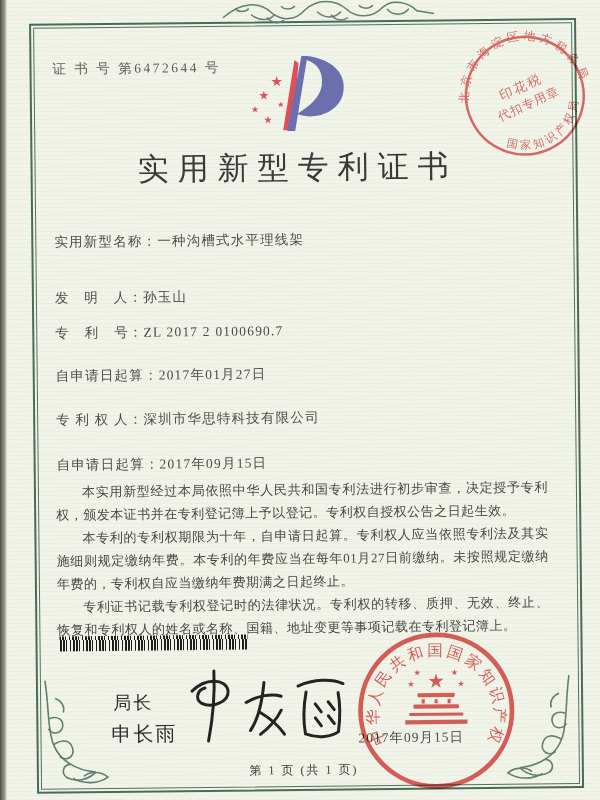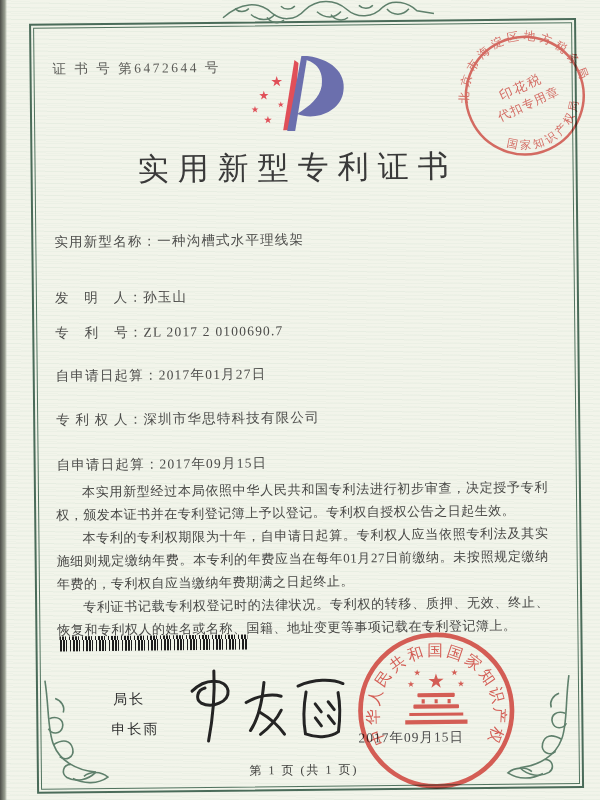--- a/index.html
+++ b/index.html
@@ -25,22 +25,22 @@
   .field{left:56px;font-size:13.5px;letter-spacing:1.2px;color:#4c4c4a;white-space:nowrap;}
   .f0{top:231px}.f1{top:287px}.f2{top:322px}.f3{top:365px}.f4{top:409px}.f5{top:454px}
   .body-text{left:55px;width:492px;top:478px;font-size:13px;line-height:23px;color:#474745;text-align:justify;}
   .body-text p{margin:0;text-indent:2em;letter-spacing:0.5px;}
   .barcode{left:57px;top:634px;width:188px;height:15px;
     background:repeating-linear-gradient(90deg,
       #1d1d1d 0 2px,transparent 2px 3px,
       #1d1d1d 3px 5px,transparent 5px 6px,
       #1d1d1d 6px 7px,transparent 7px 10px,
       #1d1d1d 10px 11px,transparent 11px 13px);}
-  .dtitle{left:110px;top:689px;font-size:14px;color:#2e2e2e;font-family:Liberation Mono, monospace;letter-spacing:2px;text-align:center;}
-  .dname{left:108px;top:719px;font-size:14px;color:#2e2e2e;font-family:"Liberation Sans","DejaVu Sans",sans-serif;letter-spacing:2px;text-align:right;}
+  .dtitle{left:110px;top:689px;font-size:18px;color:#2e2e2e;font-family:Liberation Mono, monospace;letter-spacing:2px;text-align:center;}
+  .dname{left:108px;top:719px;font-size:20px;color:#2e2e2e;font-family:"Liberation Sans","DejaVu Sans",sans-serif;letter-spacing:2px;text-align:right;}
   .sig{left:175px;top:660px;width:180px;height:92px;}
   .issue-date{left:355px;top:730px;font-size:13.5px;letter-spacing:1px;color:#4c4c4c;z-index:1;}
   .main-seal{left:350px;top:629px;width:166px;height:166px;z-index:2;mix-blend-mode:multiply;opacity:.88;}
   .tax-seal{left:452px;top:22px;width:152px;height:152px;transform:rotate(-24deg);mix-blend-mode:multiply;opacity:.8;}
   .footer{left:0;right:0;top:762px;text-align:center;font-size:12px;letter-spacing:2px;color:#3f3f3d;}
   .garland{left:225px;top:-3px;width:215px;height:36px;}
   .orn-bl{left:36px;top:676px;width:86px;height:108px;}
   .orn-br{left:486px;top:676px;width:86px;height:108px;transform:scaleX(-1);}
   .scan-edge{left:0;top:0;bottom:0;width:7px;background:linear-gradient(90deg,#4d4e49,#9aa092 70%,rgba(154,160,146,0));z-index:10;}
   svg{display:block;width:100%;height:100%;}

